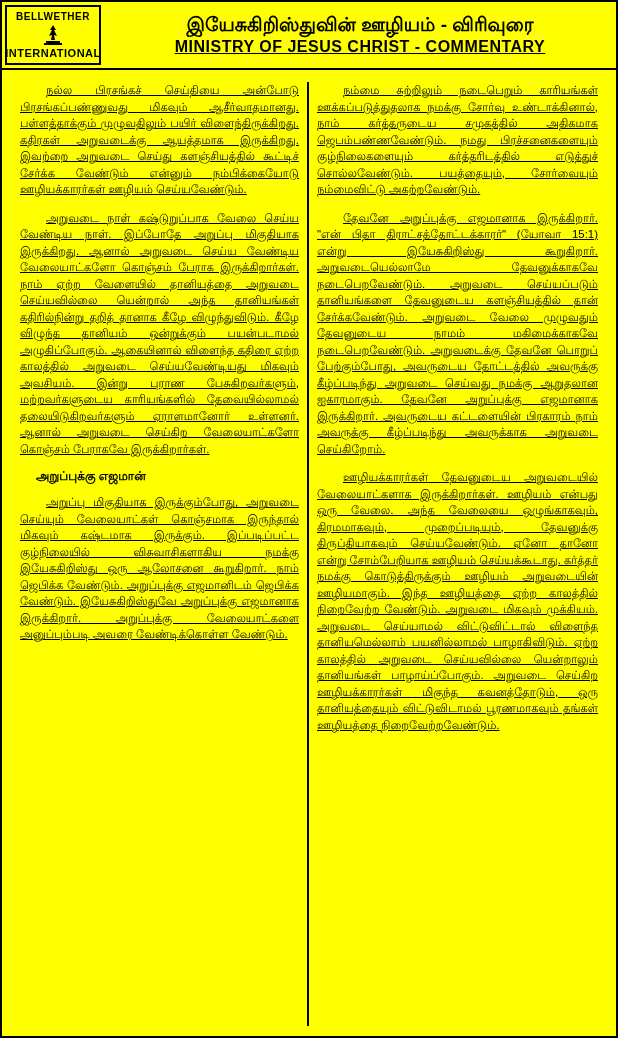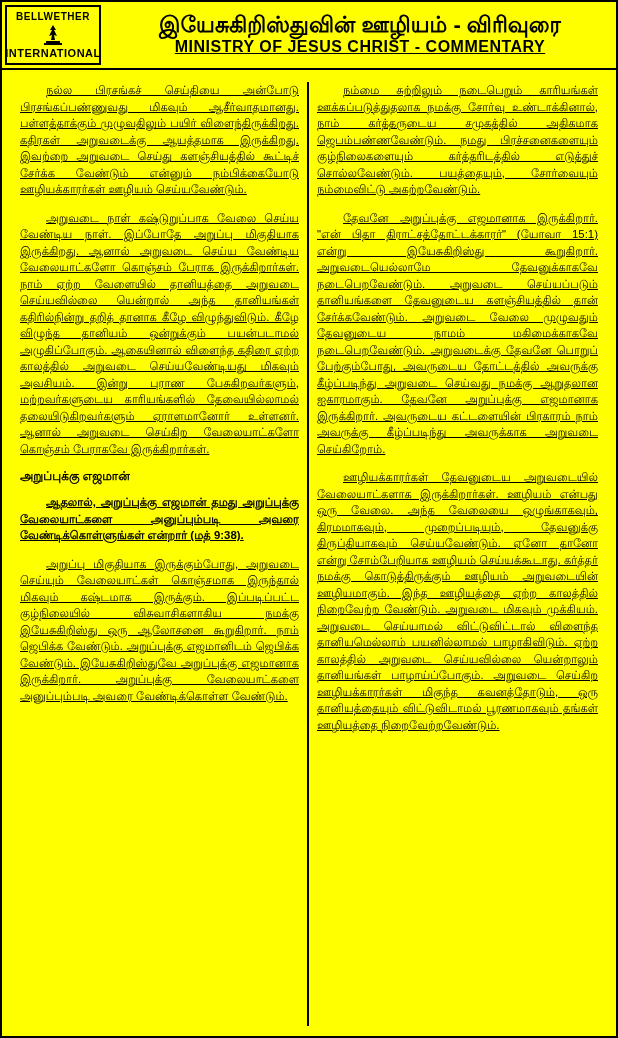--- a/index.html
+++ b/index.html
@@ -62,21 +62,21 @@
   }
   .header-center {
     flex: 1;
     display: flex;
     flex-direction: column;
     align-items: center;
     justify-content: center;
     padding: 0 4px;
   }
   .title-tamil {
-    font-size: 22px;
+    font-size: 19px;
     font-weight: bold;
     line-height: 24px;
     text-align: left;
     color: #000;
     white-space: nowrap;
   }
   .title-english {
     font-size: 16px;
     font-weight: bold;
     letter-spacing: 0.5px;
@@ -110,21 +110,21 @@
     text-justify: inter-word;
     color: #000;
     margin: 0 0 12px 0;
     text-indent: 26px;
     text-decoration: underline;
   }
   .subhead {
     font-size: 12px;
     font-weight: bold;
     color: #000;
-    margin: 0 0 10px 0;
+    margin: 0 0 10px 16px;
     text-indent: 0;
   }
   .para.bold {
     font-weight: bold;
   }
 </style>
 </head>
 <body>
 
 <div class="page">
@@ -148,21 +148,20 @@
 
 
   </div>
 
   <div class="body-area">
 
     <div class="column left">
       <p class="para">நல்ல பிரசங்கச் செய்தியை அன்போடு பிரசங்கப்பண்ணுவது மிகவும் ஆசீர்வாதமானது. பள்ளத்தாக்கும் முழுவதிலும் பயிர் விளைந்திருக்கிறது. கதிரகள் அறுவடைக்கு ஆயத்தமாக இருக்கிறது. இவற்றை அறுவடை செய்து களஞ்சியத்தில் கூட்டிச் சேர்க்க வேண்டும் என்னும் நம்பிக்கையோடு ஊழியக்காரர்கள் ஊழியம் செய்யவேண்டும்.</p>
       <p class="para">அறுவடை நாள் கஷ்டுறுப்பாக வேலை செய்ய வேண்டிய நாள். இப்போதே அறுப்பு மிகுதியாக இருக்கிறது. ஆனால் அறுவடை செய்ய வேண்டிய வேலையாட்களோ கொஞ்சம் பேராக இருக்கிறார்கள். நாம் ஏற்ற வேளையில் தானியத்தை அறுவடை செய்யவில்லை யென்றால் அந்த தானியங்கள் கதிரில்நின்று தறித் தானாக கீழே விழுந்துவிடும். கீழே விழுந்த தானியம் ஒன்றுக்கும் பயன்படாமல் அழுகிப்போகும். ஆகையினால் விளைந்த கதிரை ஏற்ற காலத்தில் அறுவடை செய்யவேண்டியது மிகவும் அவசியம். இன்று புராண பேசுகிறவர்களும், மற்றவர்களுடைய காரியங்களில் தேவையில்லாமல் தலையிடுகிறவர்களும் ஏராளமானோர் உள்ளனர். ஆனால் அறுவடை செய்கிற வேலையாட்களோ கொஞ்சம் பேராகவே இருக்கிறார்கள்.</p>
       <p class="subhead">அறுப்புக்கு எஜமான்</p>
-      <p class="para bold">ஆதலால், அறுப்புக்கு எஜமான் தமது அறுப்புக்கு வேலையாட்களை அனுப்பும்படி அவரை வேண்டிக்கொள்ளுங்கள் என்றார் (மத் 9:38).</p>
       <p class="para">அறுப்பு மிகுதியாக இருக்கும்போது, அறுவடை செய்யும் வேலையாட்கள் கொஞ்சமாக இருந்தால் மிகவும் கஷ்டமாக இருக்கும். இப்படிப்பட்ட குழ்நிலையில் விசுவாசிகளாகிய நமக்கு இயேசுகிறிஸ்து ஒரு ஆலோசனை கூறுகிறார். நாம் ஜெபிக்க வேண்டும். அறுப்புக்கு எஜமானிடம் ஜெபிக்க வேண்டும். இயேசுகிறிஸ்துவே அறுப்புக்கு எஜமானாக இருக்கிறார். அறுப்புக்கு வேலையாட்களை அனுப்பும்படி அவரை வேண்டிக்கொள்ள வேண்டும்.</p>
     </div>
 
     <div class="column right">
       <p class="para">நம்மை சுற்றிலும் நடைபெறும் காரியங்கள் ஊக்கப்படுத்துதலாக நமக்கு சோர்வு உண்டாக்கினால், நாம் கர்த்தருடைய சமுகத்தில் அதிகமாக ஜெபம்பண்ணவேண்டும். நமது பிரச்சனைகளையும் குழ்நிலைகளையும் கர்த்தரிடத்தில் எடுத்துச் சொல்லவேண்டும். பயத்தையும், சோர்வையும் நம்மைவிட்டு அகற்றவேண்டும்.</p>
       <p class="para">தேவனே அறுப்புக்கு எஜமானாக இருக்கிறார். "என் பிதா திராட்சத்தோட்டக்காரர்" (யோவா 15:1) என்று இயேசுகிறிஸ்து கூறுகிறார். அறுவடையெல்லாமே தேவனுக்காகவே நடைபெறவேண்டும். அறுவடை செய்யப்படும் தானியங்களை தேவனுடைய களஞ்சியத்தில் தான் சேர்க்கவேண்டும். அறுவடை வேலை முழுவதும் தேவனுடைய நாமம் மகிமைக்காகவே நடைபெறவேண்டும். அறுவடைக்கு தேவனே பொறுப் பேற்கும்போது, அவருடைய தோட்டத்தில் அவருக்கு கீழ்ப்படிந்து அறுவடை செய்வது நமக்கு ஆறுதலான ஐகாரமாகும். தேவனே அறுப்புக்கு எஜமானாக இருக்கிறார். அவருடைய கட்டளையின் பிரகாரம் நாம் அவருக்கு கீழ்ப்படிந்து அவருக்காக அறுவடை செய்கிறோம்.</p>
       <p class="para">ஊழியக்காரர்கள் தேவனுடைய அறுவடையில் வேலையாட்களாக இருக்கிறார்கள். ஊழியம் என்பது ஒரு வேலை. அந்த வேலையை ஒழுங்காகவும், கிரமமாகவும், முறைப்படியும், தேவனுக்கு திருப்தியாகவும் செய்யவேண்டும். ஏனோ தானோ என்று சோம்பேறியாக ஊழியம் செய்யக்கூடாது. கர்த்தர் நமக்கு கொடுத்திருக்கும் ஊழியம் அறுவடையின் ஊழியமாகும். இந்த ஊழியத்தை ஏற்ற காலத்தில் நிறைவேற்ற வேண்டும். அறுவடை மிகவும் முக்கியம். அறுவடை செய்யாமல் விட்டுவிட்டால் விளைந்த தானியமெல்லாம் பயனில்லாமல் பாழாகிவிடும். ஏற்ற காலத்தில் அறுவடை செய்யவில்லை யென்றாலும் தானியங்கள் பாழாய்ப்போகும். அறுவடை செய்கிற ஊழியக்காரர்கள் மிகுந்த கவனத்தோடும், ஒரு தானியத்தையும் விட்டுவிடாமல் பூரணமாகவும் தங்கள் ஊழியத்தை நிறைவேற்றவேண்டும்.</p>
     </div>
 
   </div>

